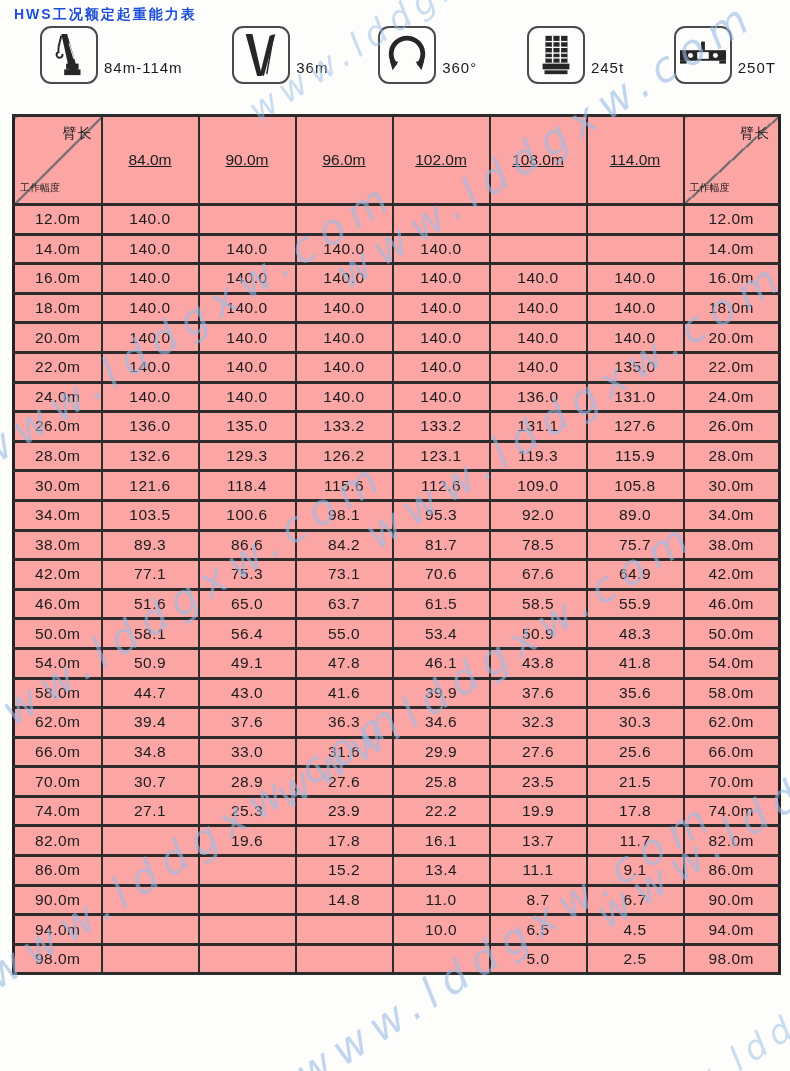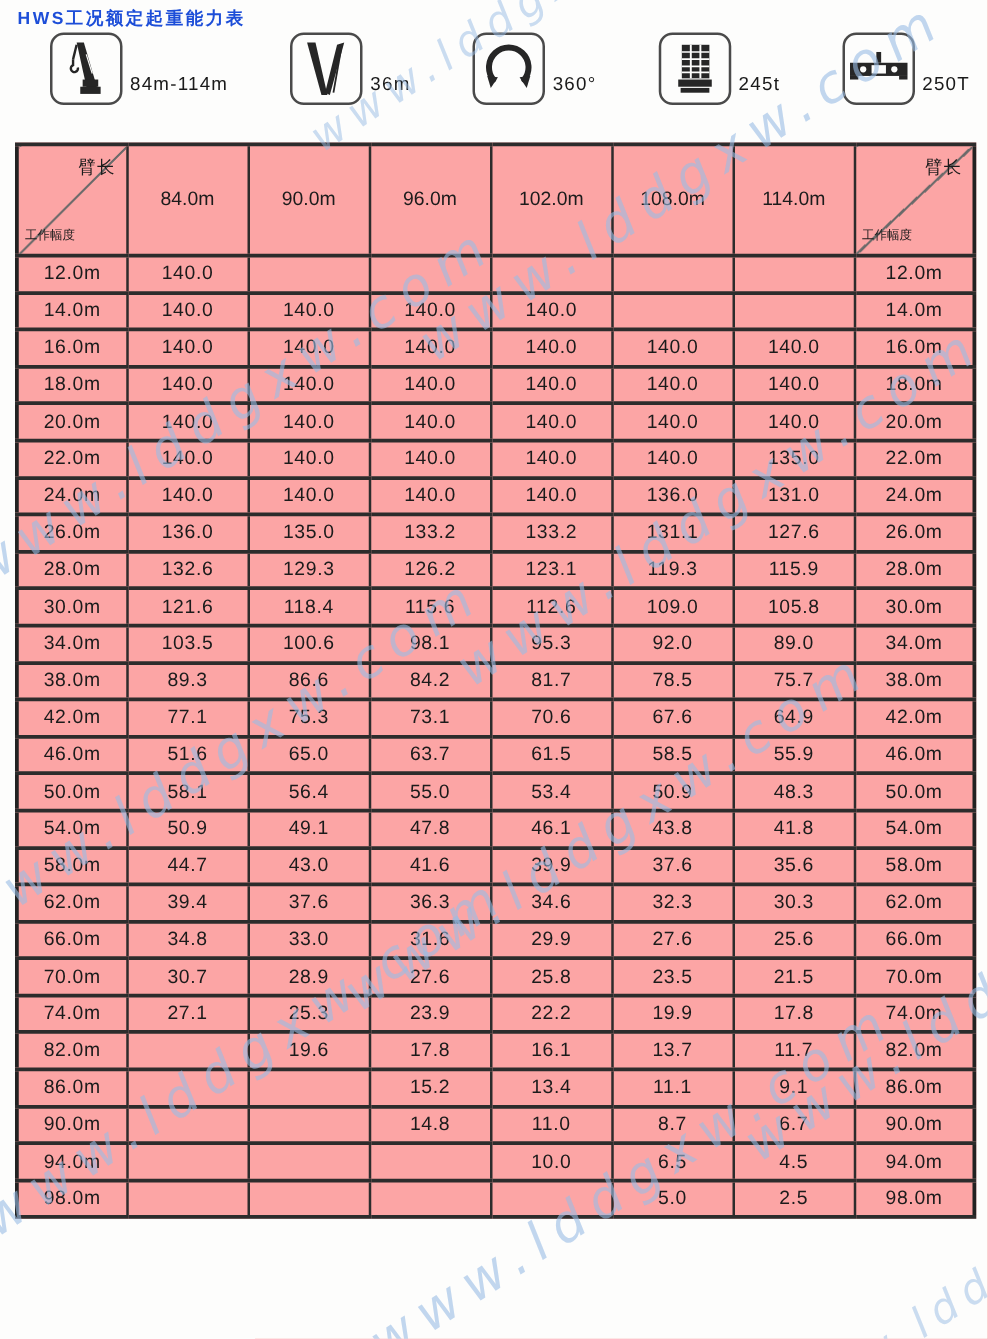--- a/index.html
+++ b/index.html
@@ -79,21 +79,21 @@
       #6a6a6a calc(50% + 1px), transparent calc(50% + 1px));
   }
   .corner-top {
     position: absolute; top: 8px; right: 8px;
     font-size: 14px; letter-spacing: 1px;
   }
   .corner-bottom {
     position: absolute; bottom: 8px; left: 5px;
     font-size: 10px; letter-spacing: 0px;
   }
-  th.boom-th { height: 86px; font-size: 15.5px; }
+  th.boom-th { height: 86px; font-size: 15.5px; text-decoration: underline; }
   
   .wm {
     position: absolute;
     font-family: "DejaVu Sans", sans-serif;
     font-style: italic;
     font-size: 42px;
     letter-spacing: 9px;
     color: rgba(154, 188, 228, 0.6);
     transform: rotate(-33deg);
     white-space: nowrap;

